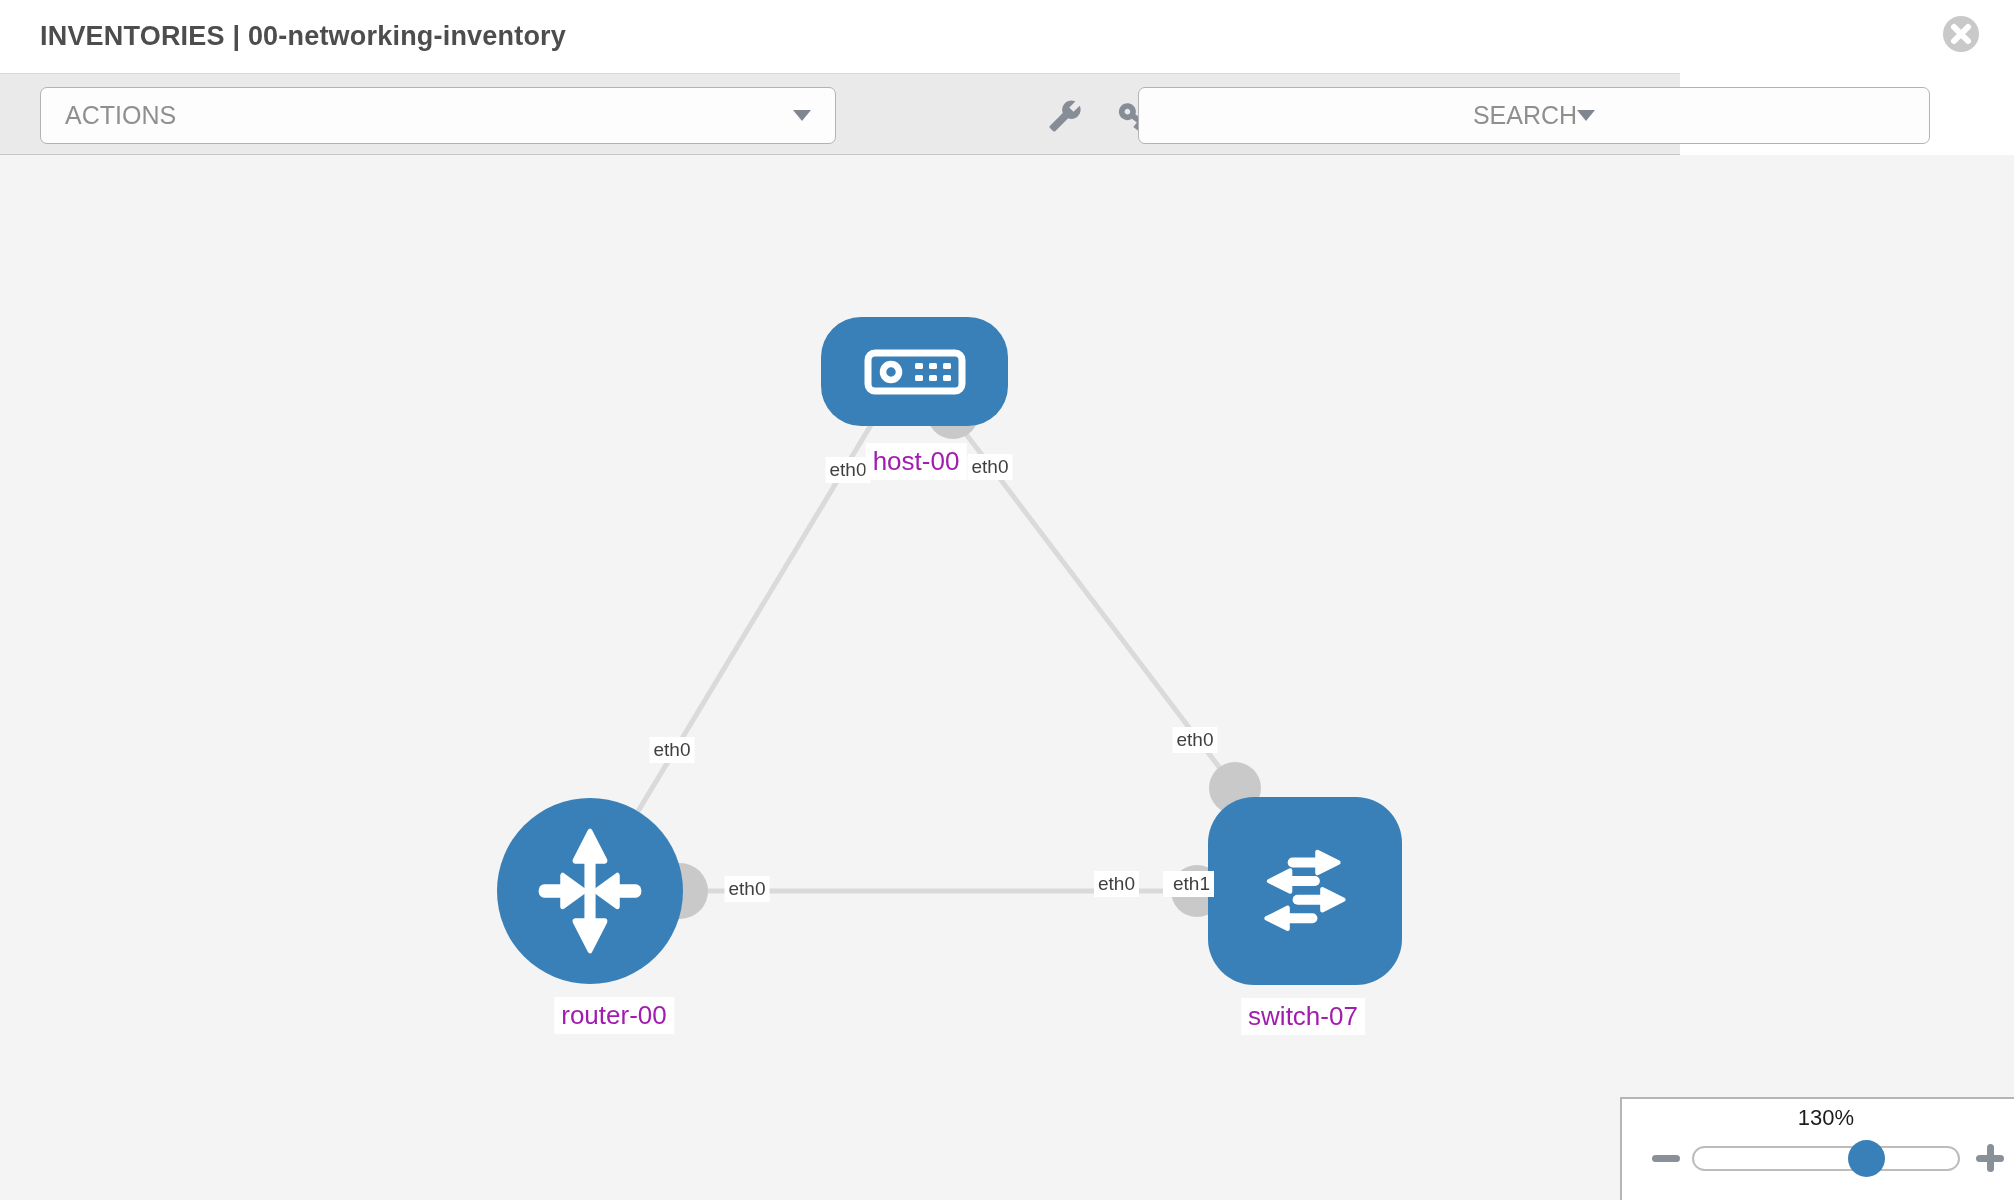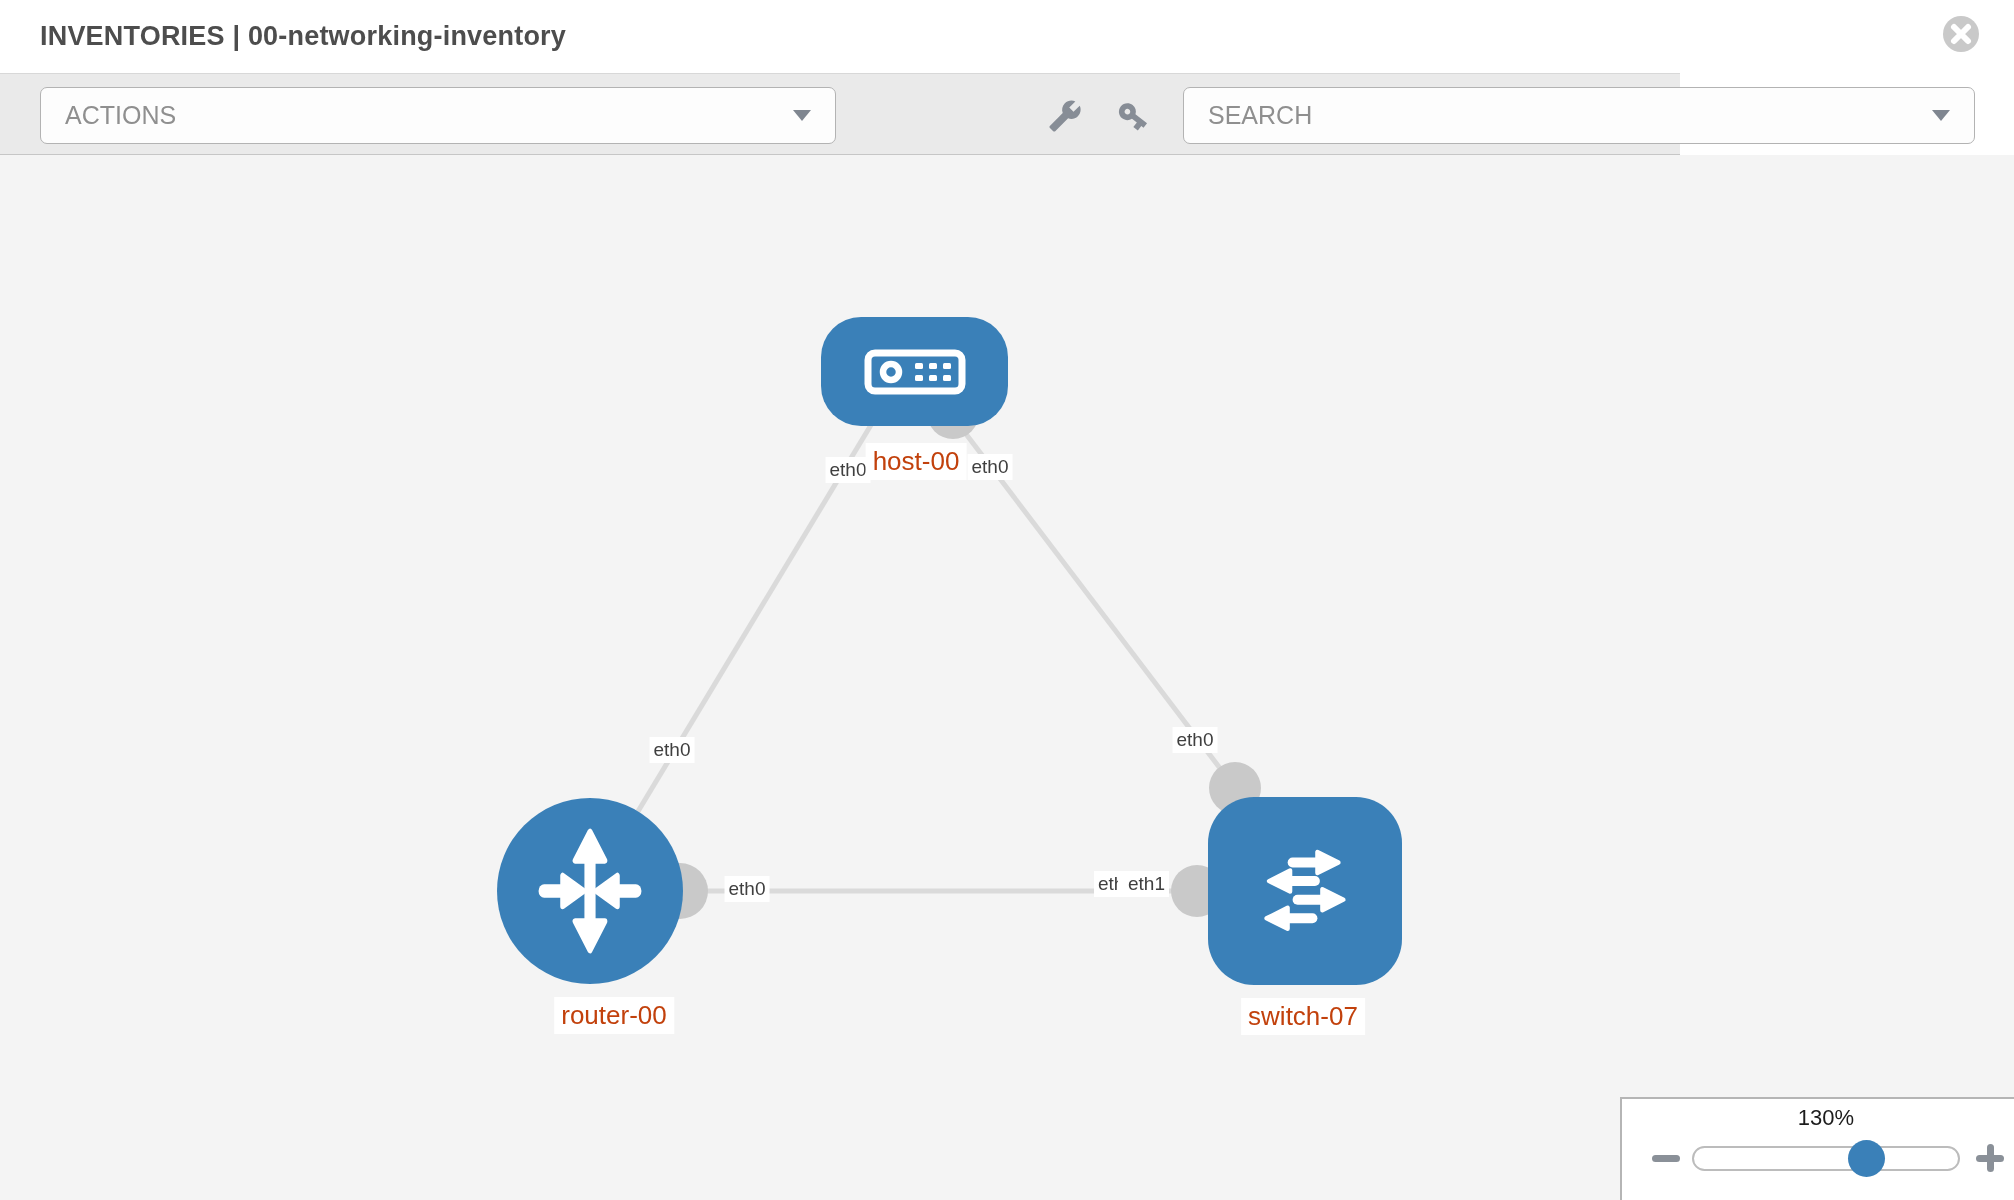--- a/index.html
+++ b/index.html
@@ -13,42 +13,42 @@
             font-size:27px; font-weight:700; color:#4d4d4d; letter-spacing:0.2px; }
   .close-btn { position:absolute; left:1942px; top:15px; width:38px; height:38px; cursor:pointer; }
 
   
   .toolbar { position:absolute; left:0; top:73px; width:1680px; height:82px;
              background:#eaeaea; border-top:1px solid #d8d8d8; border-bottom:1px solid #c6c6c6; }
   .select { position:absolute; top:13px; height:57px; background:#fdfdfd;
             border:1px solid #b3b3b3; border-radius:7px; display:flex; align-items:center;
             justify-content:space-between; padding:0 24px; color:#8f8f8f; font-size:25px; cursor:pointer; }
   .select.actions { left:40px;  width:796px; }
-  .select.search  { left:1183px; width:792px; }
+  .select.search  { left:1138px; width:792px;justify-content:center; }
   .caret { width:0; height:0; border-left:9px solid transparent; border-right:9px solid transparent;
            border-top:11px solid #7f8690; }
   .tool { position:absolute; top:25px; width:34px; height:34px; cursor:pointer; }
   .tool.wrench { left:1048px; }
   .tool.key    { left:1116px; }
 
   
   .canvas { position:absolute; left:0; top:155px; width:2014px; height:1045px; background:#f4f4f4; }
   .linklayer { position:absolute; left:0; top:0; width:2014px; height:1045px; z-index:1; }
 
   .node { position:absolute; z-index:2; background:#3a80b8; display:flex;
           align-items:center; justify-content:center; cursor:pointer; }
   .node.host   { left:821px;  top:162px; width:187px; height:109px; border-radius:40px; }
   .node.router { left:497px;  top:643px; width:186px; height:186px; border-radius:50%; }
   .node.switch { left:1208px; top:642px; width:194px; height:188px; border-radius:46px; }
 
   .lbl { position:absolute; background:#ffffff; white-space:nowrap; line-height:1.25; }
-  .node-lbl  { z-index:6; font-size:26px; color:#c2410c; padding:2px 7px; transform:translateX(-50%); }
+  .node-lbl  { z-index:6; font-size:26px; color:#a21caf; padding:2px 7px; transform:translateX(-50%); }
   .iface-lbl { z-index:5; font-size:19px; color:#3f3f3f; padding:1px 4px; }
   .iface-lbl.ctr { transform:translateX(-50%); }
-  .iface-lbl.over { z-index:6; padding-left:10px; }
+  .iface-lbl.over { z-index:6; padding-left:10px;margin-left:45px; }
 
   
   .zoom-panel { position:absolute; left:1620px; top:928px; width:394px; height:117px;
                 background:#fff; border-top:2px solid #b5b5b5; border-left:2px solid #b5b5b5; z-index:8;margin-top:14px; }
   .zoom-level { position:absolute; left:204px; top:6px; transform:translateX(-50%);
                 font-size:22px; color:#1c1c1c; }
   .zoom-minus { position:absolute; left:30px; top:56px; width:28px; height:7px; border-radius:4px;
                 background:#8a9098; cursor:pointer; }
   .zoom-track { position:absolute; left:70px; top:47px; width:268px; height:25px;
                 border:2px solid #bcbcbc; border-radius:13px; background:#fff; cursor:pointer; }

